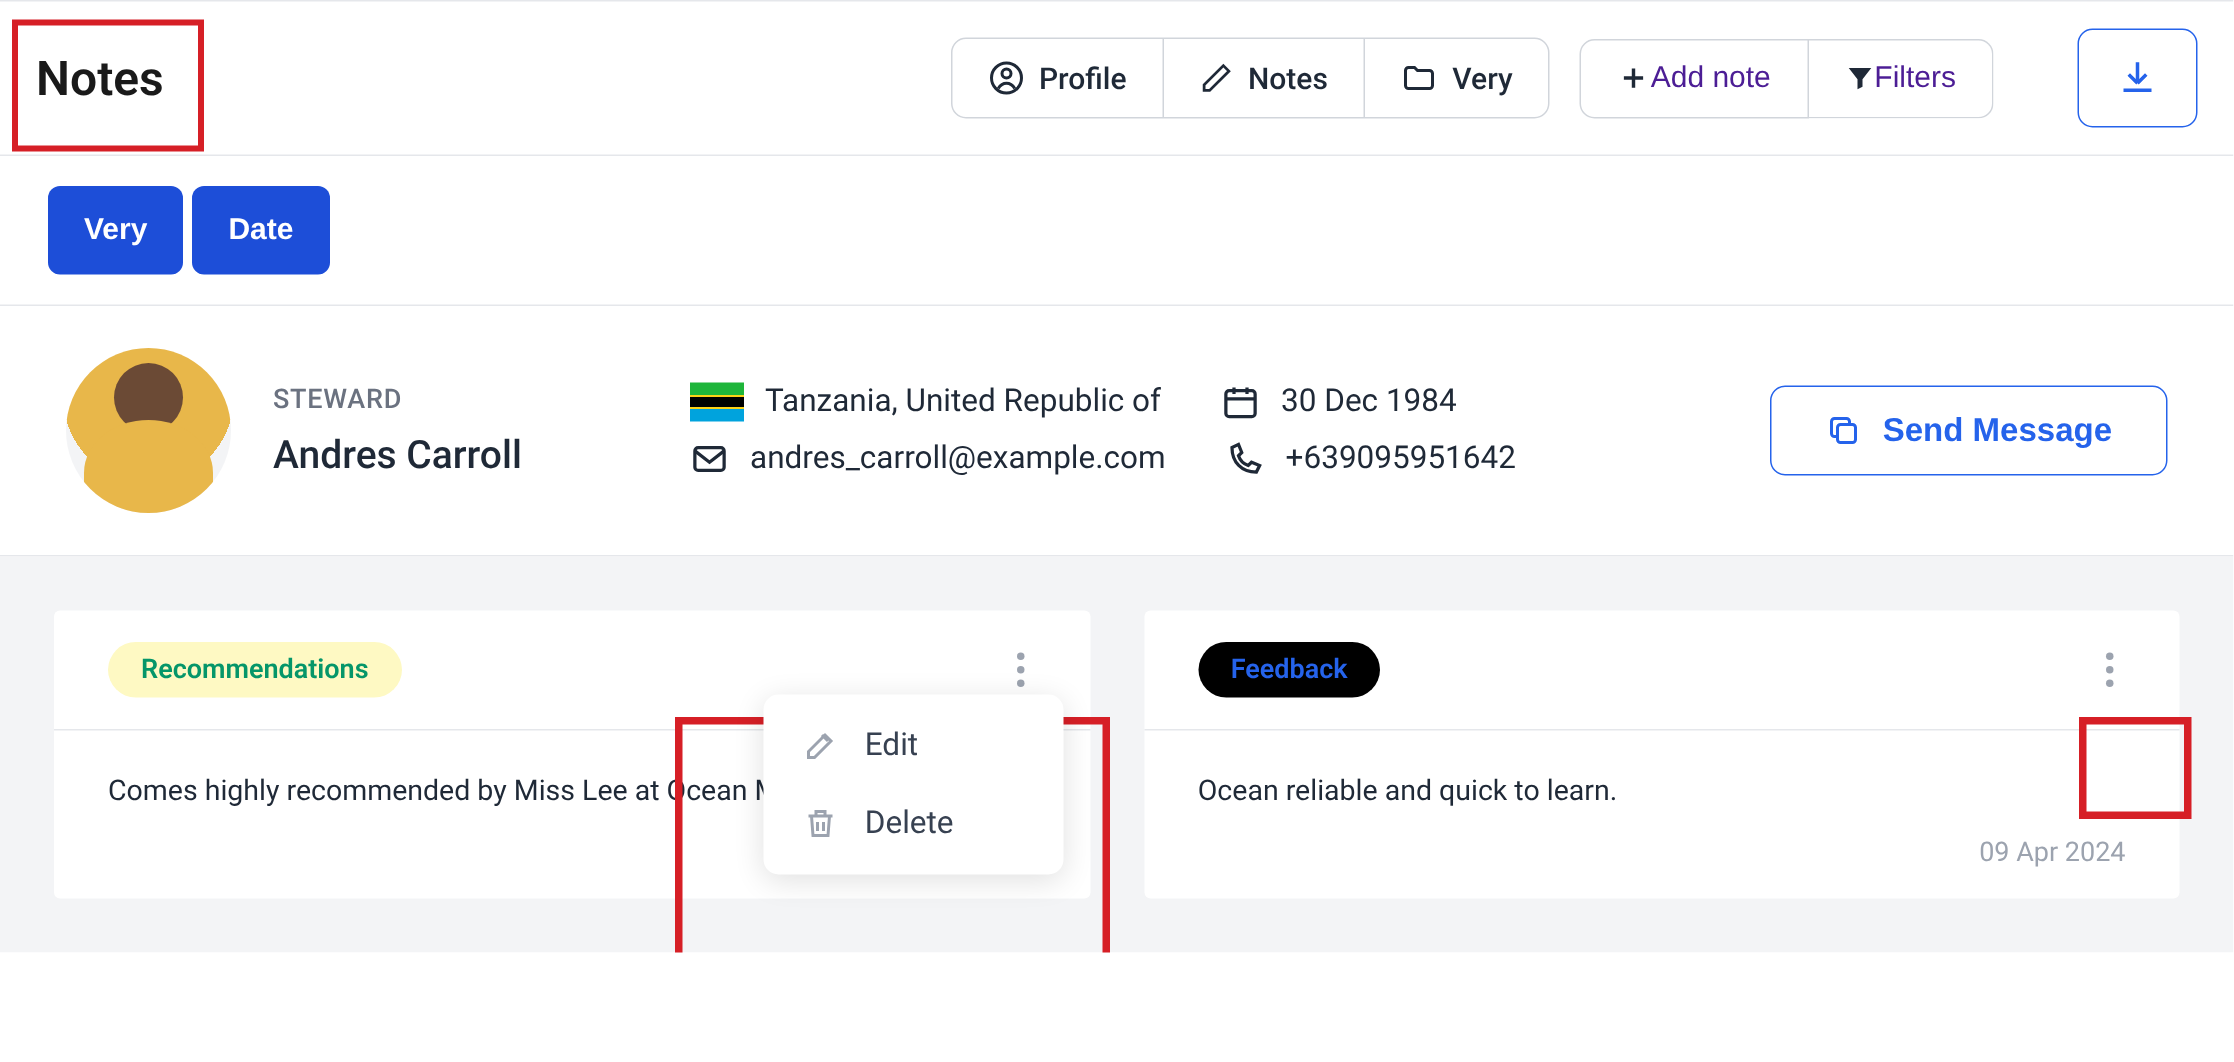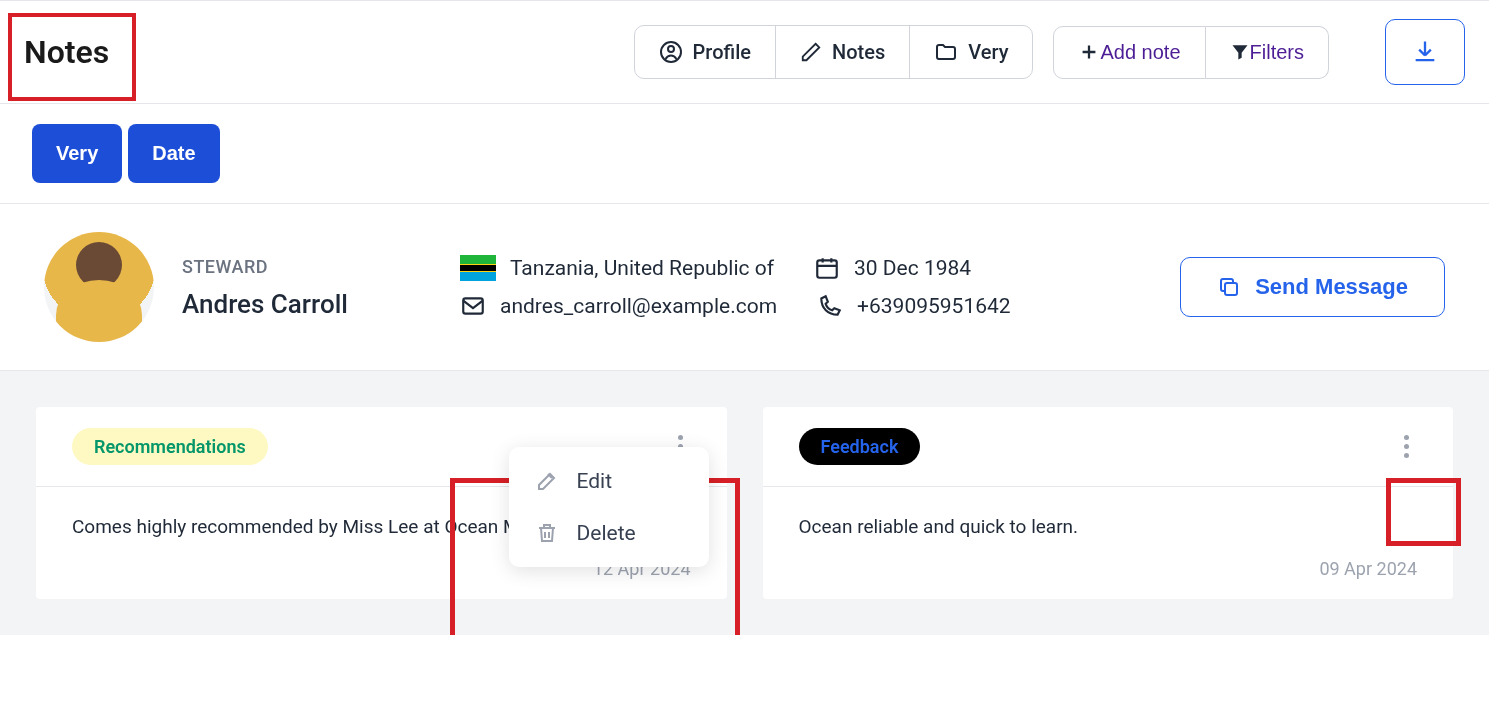--- a/index.html
+++ b/index.html
@@ -252,21 +252,21 @@
 .note-date {
   text-align: right;
   padding: 0 36px 20px;
   color: #9ca3af;
   font-size: 18px;
 }
 
 
 .popup {
   position: absolute;
-  top: 40px;
+  top: 56px;
   right: 18px;
   background: #fff;
   border-radius: 10px;
   box-shadow: 0 4px 20px rgba(0,0,0,0.12);
   padding: 8px 0;
   min-width: 200px;
   z-index: 10;
 }
 .popup-item {
   display: flex;

